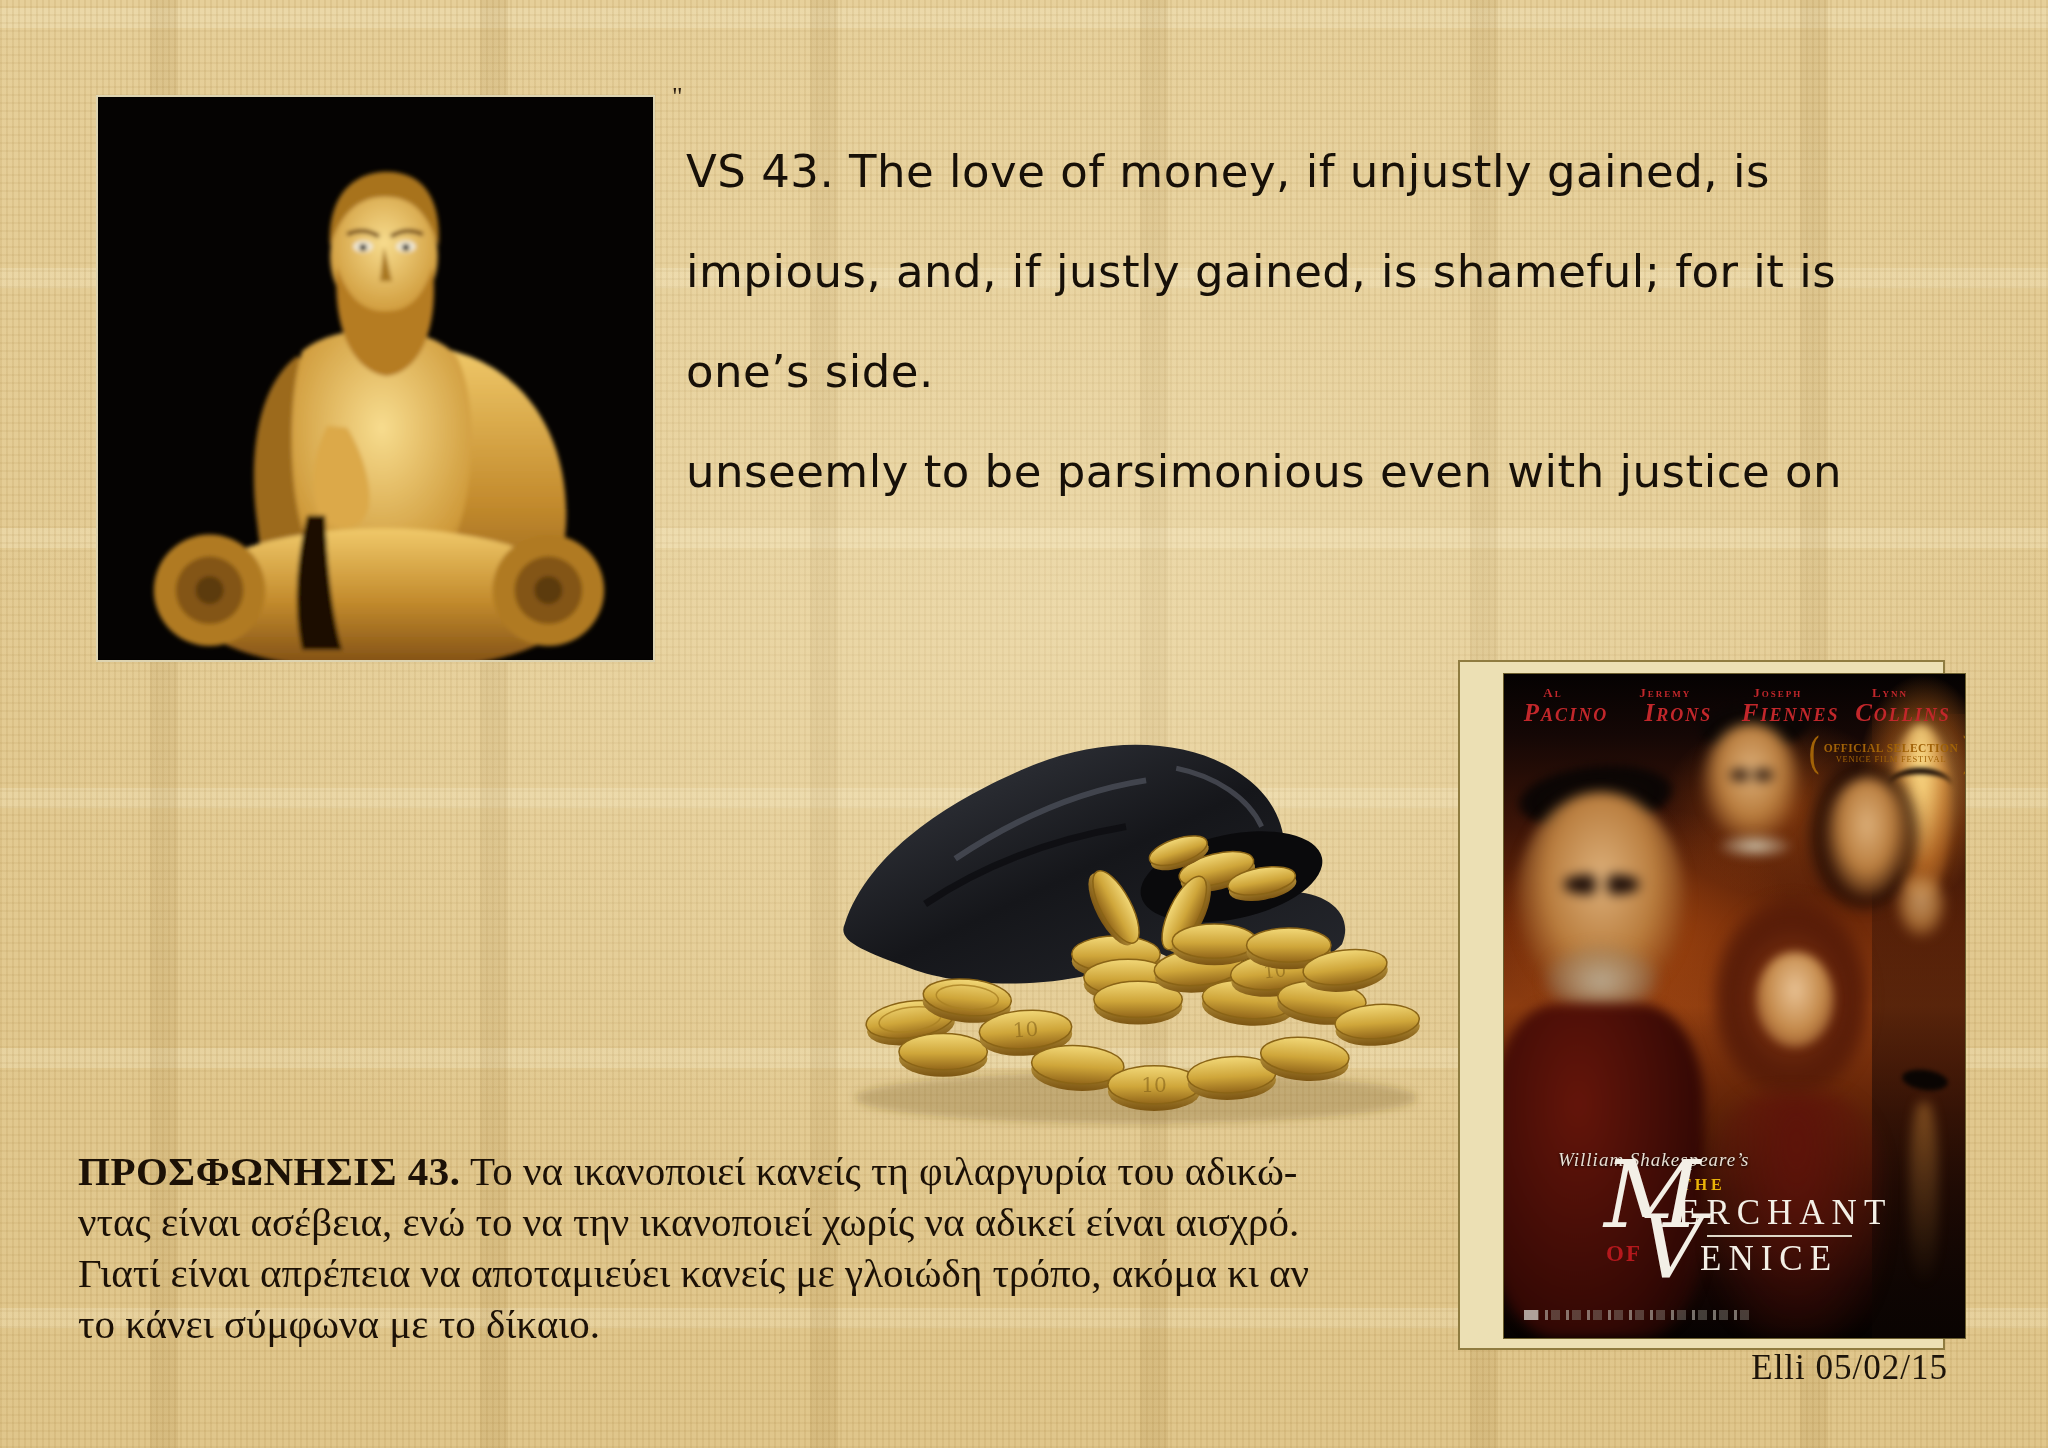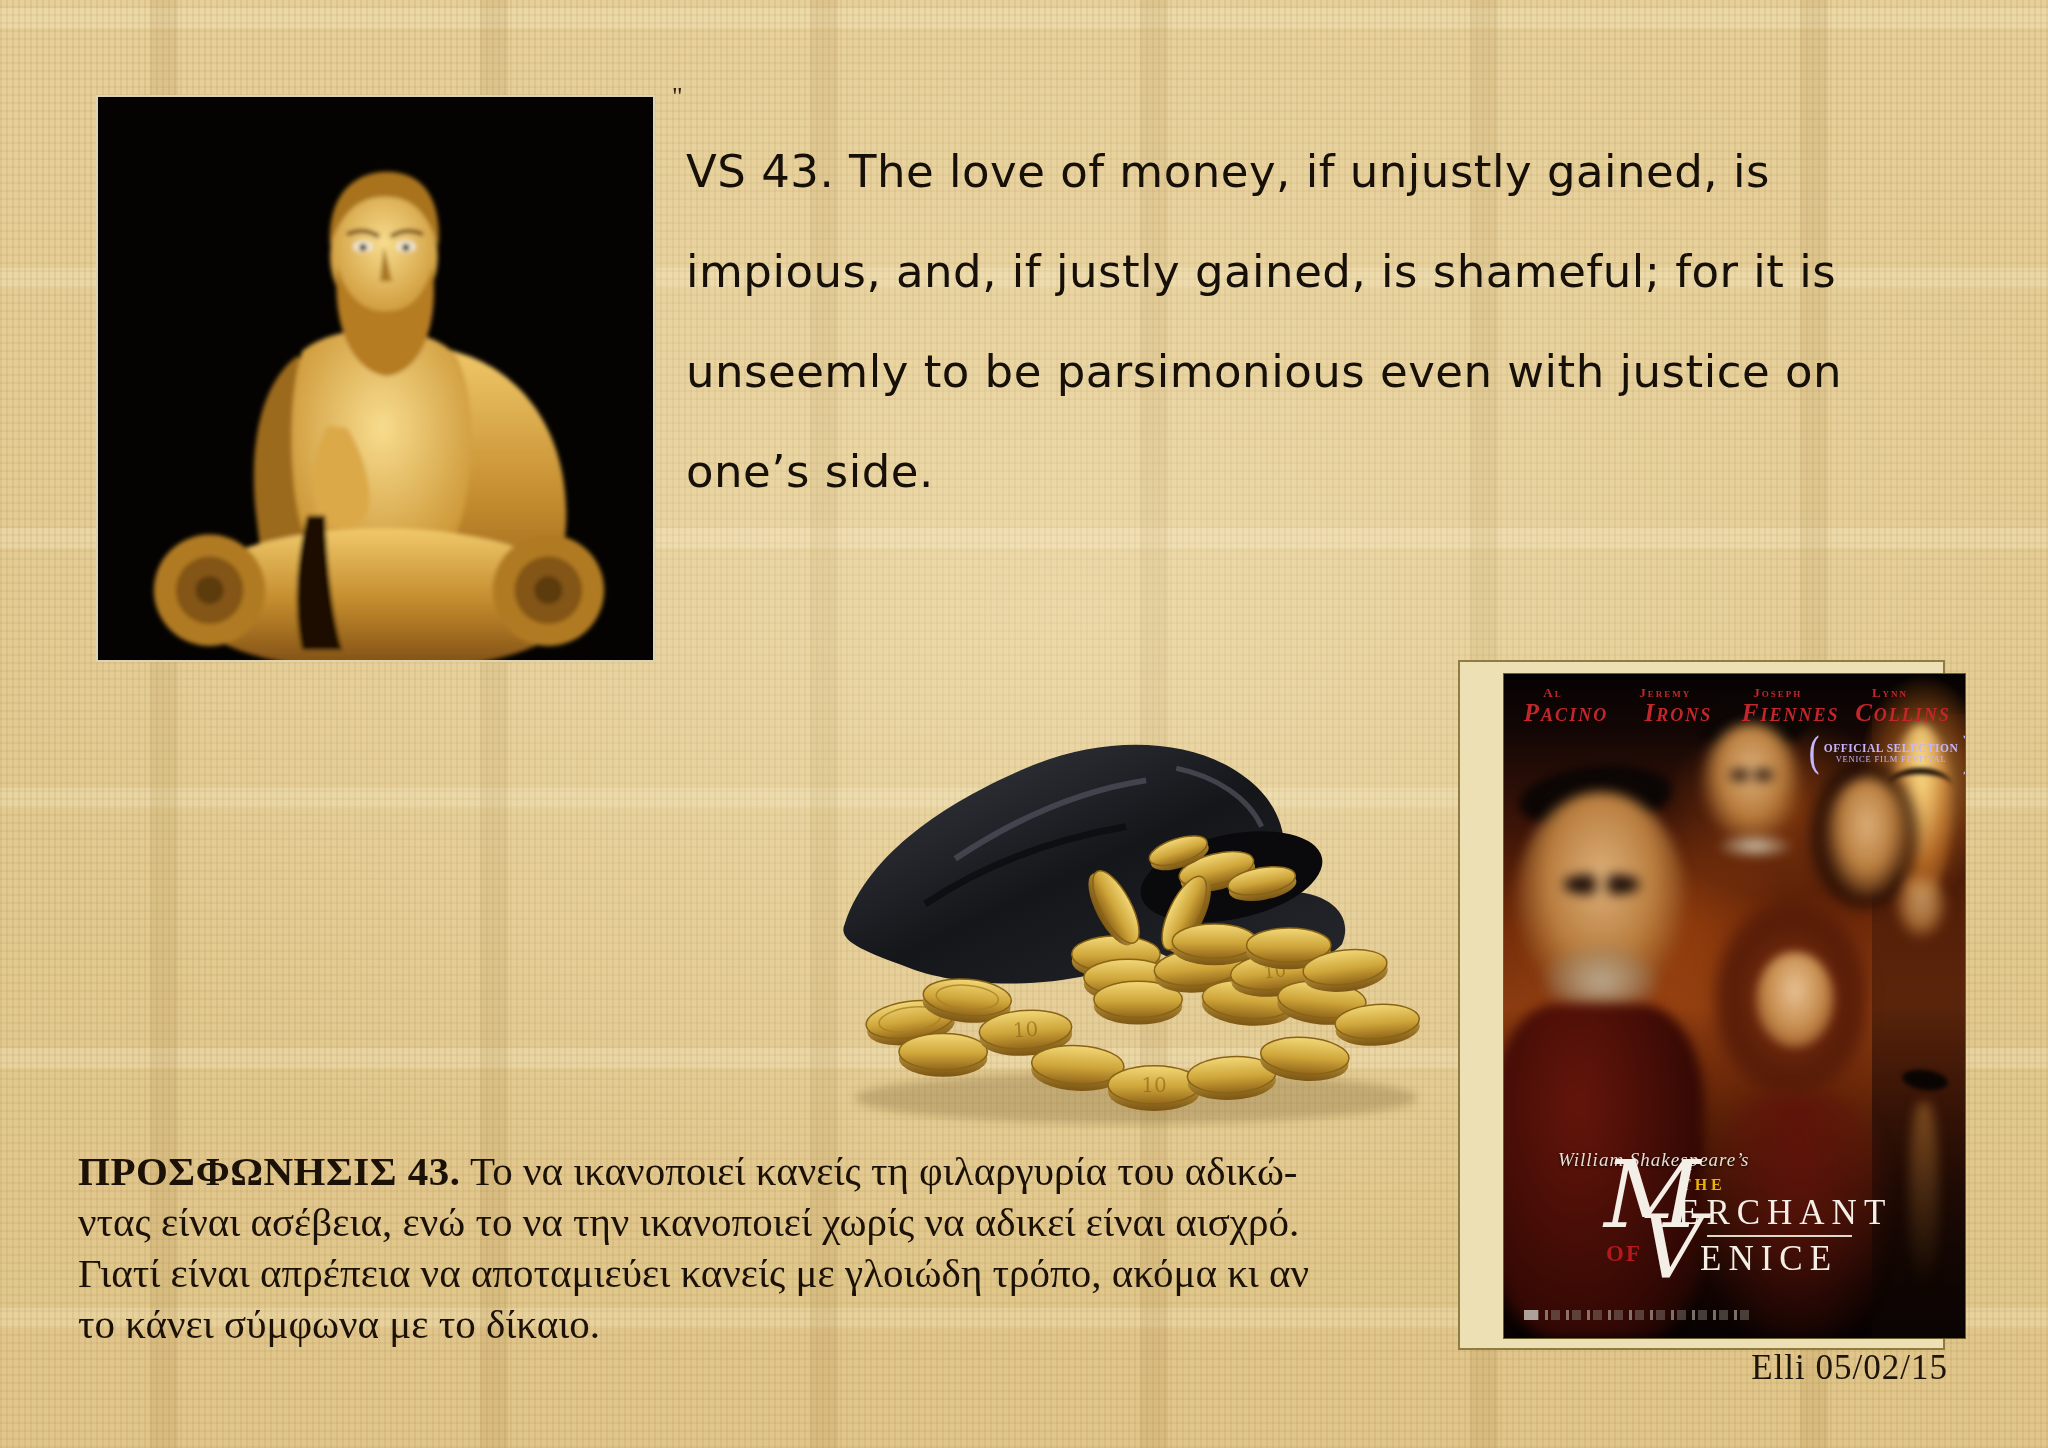--- a/index.html
+++ b/index.html
@@ -62,21 +62,21 @@
   .canal-glow{left:386px;top:50px;width:62px;height:175px;background:radial-gradient(ellipse at 50% 20%, rgba(255,225,140,.95), rgba(255,160,60,.45) 55%, rgba(255,160,60,0) 100%);filter:blur(4px);}
   .bridge{left:384px;top:94px;width:64px;height:30px;border-radius:50%;border-top:6px solid #140804;filter:blur(2px);background:transparent;}
   .gondola{left:398px;top:396px;width:46px;height:20px;background:#0a0503;transform:rotate(8deg);filter:blur(2px);}
   .reflection{left:406px;top:428px;width:28px;height:185px;border-radius:40%;background:linear-gradient(rgba(255,176,74,.35),rgba(255,176,74,0));filter:blur(6px);}
   
   .names{position:absolute;left:0;right:0;top:12px;display:flex;justify-content:space-between;padding:0 6px;z-index:3;}
   .actor{width:112px;text-align:center;color:#c2272b;font-variant:small-caps;line-height:1;}
   .actor .first{font-size:13px;letter-spacing:2px;font-weight:700;text-align:center;margin-bottom:1px;margin-left:-26px;}
   .actor .last{font-size:25px;letter-spacing:2px;font-weight:700;font-style:italic;}
   
-  .laurel{position:absolute;left:322px;top:62px;width:130px;display:flex;align-items:center;justify-content:center;color:#c4b5fd;z-index:3;}
+  .laurel{position:absolute;left:322px;top:62px;width:130px;display:flex;align-items:center;justify-content:center;color:#a16207;z-index:3;}
   .laurel .paren{font-family:"DejaVu Serif",serif;font-size:34px;font-weight:400;transform:scaleY(1.25);line-height:1;}
   .laurel .paren::before{content:"(";}
   .laurel .paren.right::before{content:")";}
   .laurel-text{text-align:center;margin:0 3px;line-height:1.15;}
   .laurel-text .l1{font-size:11.5px;font-weight:700;letter-spacing:.5px;white-space:nowrap;}
   .laurel-text .l2{font-size:8.5px;letter-spacing:.8px;white-space:nowrap;}
   
   .title-block{position:absolute;left:48px;top:475px;width:340px;height:170px;z-index:3;color:#f3efe6;}
   .tb{position:absolute;white-space:nowrap;}
   .author{left:6px;top:0;font-style:italic;font-size:19px;color:#e8e0d4;letter-spacing:1px;text-shadow:0 1px 3px #000;}
@@ -148,22 +148,22 @@
         <path d="M287,150 L283,185 L295,185 Z" fill="#a97820"></path>
       </g>
     </svg>
   </div>
 
   <div class="stray-quote">"</div>
 
   <div class="quote">
     <div class="quote-line">VS 43. The love of money, if unjustly gained, is</div>
     <div class="quote-line">impious, and, if justly gained, is shameful; for it is</div>
+    <div class="quote-line">one’s side.</div>
     <div class="quote-line">unseemly to be parsimonious even with justice on</div>
-    <div class="quote-line">one’s side.</div>
   </div>
 
   <div class="coins">
     <svg viewBox="0 0 620 430">
       <defs>
         <linearGradient id="coin" x1="0" y1="0" x2="0" y2="1">
           <stop offset="0" stop-color="#f2d878"></stop>
             <stop offset=".55" stop-color="#cfa63a"></stop>
             <stop offset="1" stop-color="#93671a"></stop>
         </linearGradient>

